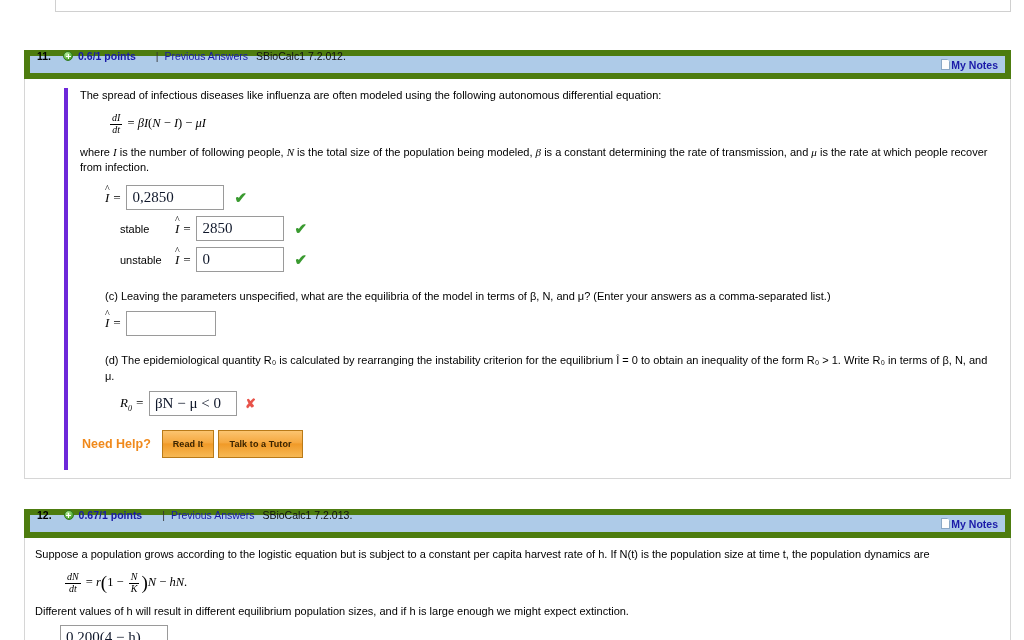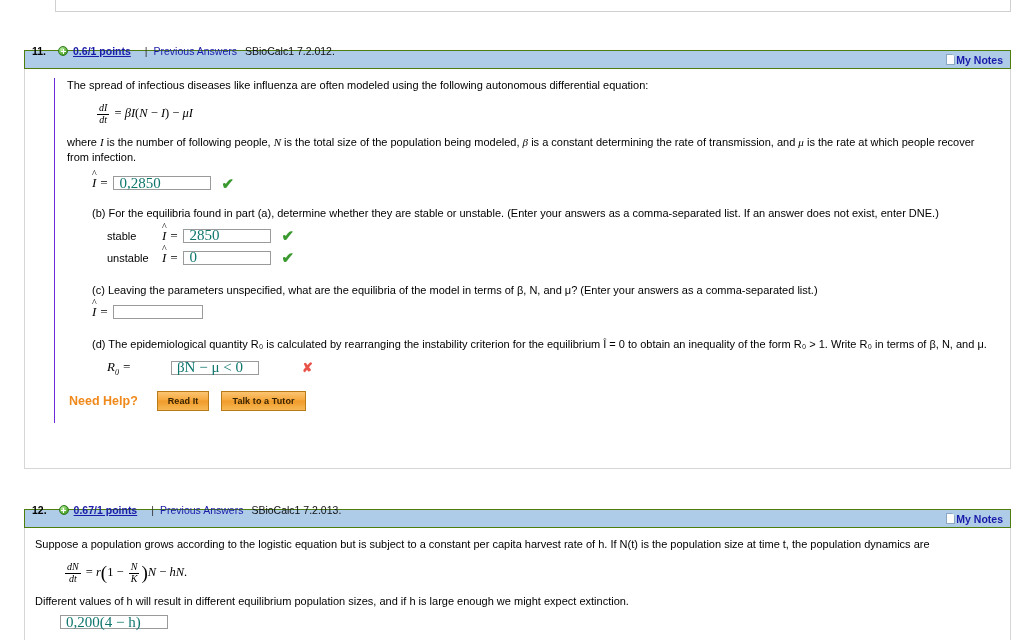--- a/index.html
+++ b/index.html
@@ -37,21 +37,21 @@
 
   
   .problem {
     position: absolute;
     left: 24px;
     width: 987px;
   }
   .prob-header {
     height: 17px;
     background: #aecbe8;
-    border: 1px solid #4d7c0f;
+    border: 6px solid #4d7c0f;
     box-sizing: border-box;
     display: flex;
     align-items: center;
     padding: 0 6px 17px 7px;
     font-size: 10.5px;
     position: relative;
   }
   .prob-num {
     font-weight: bold;
     color: #000;
@@ -72,22 +72,21 @@
   .plus-icon::before, .plus-icon::after {
     content: "";
     position: absolute;
     background: #ffffff;
   }
   .plus-icon::before { left: 1.5px; right: 1.5px; top: 3.5px; height: 1px; }
   .plus-icon::after  { top: 1.5px; bottom: 1.5px; left: 3.5px; width: 1px; }
   .points {
     color: #1a1aa8;
     font-weight: bold;
-    margin-right: 14px;
-    text-decoration: underline;
+    margin-right: 20px;
   }
   .divider-pipe {
     color: #333;
     margin-right: 6px;
   }
   .prev-answers {
     color: #1a1aa8;
     text-decoration: none;
     margin-right: 8px;
   }
@@ -127,22 +126,22 @@
 
   .prob-body {
     border: 1px solid #d6d6d6;
     border-top: none;
     background: #ffffff;
     box-sizing: border-box;
     position: relative;
     padding: 9px 0 0 0;
   }
   .body-inner {
-    margin-left: 29px;
-    border-left: 1px solid #6d28d9;
+    margin-left: 39px;
+    border-left: 4px solid #6d28d9;
     padding: 0 12px 12px 12px;
     min-height: 10px;
   }
 
   p.stmt {
     margin: 0 0 9px 0;
     line-height: 1.45;
     font-size: 11px;
   }
   .part {
@@ -207,28 +206,28 @@
     content: "^";
     position: absolute;
     left: 0px;
     top: -7px;
     font-size: 10px;
     font-style: normal;
   }
   .answer-box {
     border: 1px solid #9a9a9a;
     background: #ffffff;
-    height: 14px;
+    height: 25px;
     box-sizing: border-box;
     display: flex;
     align-items: center;
     padding: 0 5px;
     font-family: "Liberation Serif", serif;
     font-size: 15px;
-    color: #0f766e;
+    color: #0f172a;
   }
   .w100 { width: 98px; }
   .w88  { width: 88px; }
   .w90  { width: 90px; }
   .w108 { width: 108px; }
   .check {
     color: #3a9a30;
     font-size: 15px;
     margin-left: 10px;
     font-weight: bold;
@@ -241,35 +240,35 @@
     font-weight: bold;
     line-height: 1;
   }
 
   
   .need-help {
     display: flex;
     align-items: center;
     margin-top: 14px;
     padding-left: 2px;
-    gap: 12px;
+    gap: 4px;
   }
   .need-help-label {
     color: #f0891b;
     font-weight: bold;
     font-size: 12.5px;
     margin-right: 7px;
   }
   .help-btn {
     background: linear-gradient(to bottom, #fbc470 0%, #f5a83f 45%, #f09a28 50%, #f7b955 100%);
     border: 1px solid #b97a18;
     color: #3a2400;
     font-size: 9px;
     font-weight: bold;
-    height: 20px;
+    height: 28px;
     padding: 0 10px;
     display: flex;
     align-items: center;
     justify-content: center;
     box-sizing: border-box;
     letter-spacing: 0.1px;
   }
 </style>
 </head>
 <body>
@@ -306,21 +305,20 @@
         <p class="stmt">
           <span>where </span><span class="math">I</span><span> is the number of following people, </span><span class="math">N</span><span> is the total size of the population being modeled, </span><span class="math">β</span><span> is a constant determining the rate of transmission, and </span><span class="math">μ</span><span> is the rate at which people recover from infection.</span>
         </p>
 
         <div class="ans-row">
           <span class="ans-var"><span class="hat-var">I</span> =</span>
           <div class="answer-box w100">0,2850</div>
           <span class="check">✔</span>
         </div>
 
-        <p class="part" style="margin-top:14px;">(b) For the equilibria found in part (a), determine whether they are stable or unstable. (Enter your answers as a comma-separated list. If an answer does not exist, enter DNE.)</p>
         <div class="ans-row narrow">
           <span class="ans-label-word">stable</span>
           <span class="ans-var"><span class="hat-var">I</span> =</span>
           <div class="answer-box w88">2850</div>
           <span class="check">✔</span>
         </div>
         <div class="ans-row narrow">
           <span class="ans-label-word">unstable</span>
           <span class="ans-var"><span class="hat-var">I</span> =</span>
           <div class="answer-box w88">0</div>
@@ -329,21 +327,21 @@
 
         <p class="part" style="margin-top:16px;">(c) Leaving the parameters unspecified, what are the equilibria of the model in terms of β, N, and μ? (Enter your answers as a comma-separated list.)</p>
         <div class="ans-row">
           <span class="ans-var"><span class="hat-var">I</span> =</span>
           <div class="answer-box w90" title=""></div>
         </div>
 
         <p class="part" style="margin-top:16px;">
           <span>(d) The epidemiological quantity  R₀  is calculated by rearranging the instability criterion for the equilibrium  Î = 0  to obtain an inequality of the form  R₀ &gt; 1.  Write  R₀  in terms of β, N, and μ.</span>
         </p>
-        <div class="ans-row" style="padding-left:40px;gap:35px;">
+        <div class="ans-row" style="padding-left:40px;">
           <span class="ans-var"><span class="mathup" style="font-style:italic">R</span><sub>0</sub> =</span>
           <div class="answer-box w88">βN − μ &lt; 0</div>
           <span class="cross">✘</span>
         </div>
 
         <div class="need-help">
           <span class="need-help-label">Need Help?</span>
           <div class="help-btn">Read It</div>
           <div class="help-btn">Talk to a Tutor</div>
         </div>

